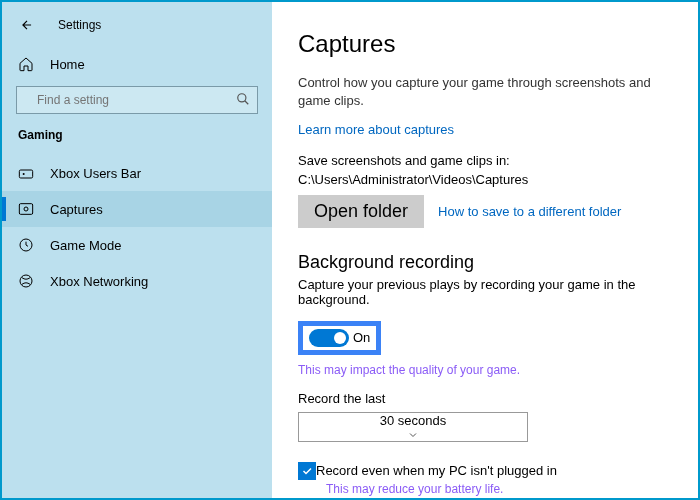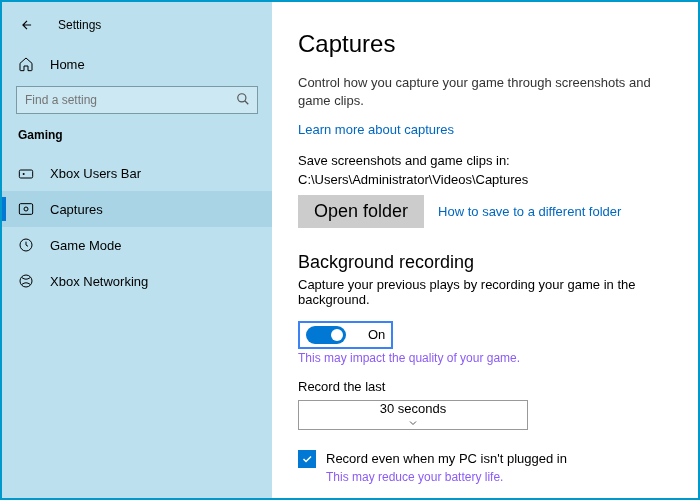--- a/index.html
+++ b/index.html
@@ -6,45 +6,45 @@
 body { width: 700px; height: 500px; overflow: hidden; border: 2px solid #0099cc; background: #fff; }
 .app { display: flex; height: 100%; }
 .sidebar { width: 270px; background: #bce0ee; display: flex; flex-direction: column; padding: 14px 0 0 0; }
 .side-header { display: flex; align-items: center; padding: 0 16px 14px 16px; }
 .back-icon { width: 18px; height: 18px; display: flex; align-items: center; justify-content: center; cursor: pointer; }
 .side-title { font-size: 12px; margin-left: 22px; }
 .home-row { display: flex; align-items: center; padding: 8px 16px; cursor: pointer; }
 .home-row .icon { width: 18px; display: flex; align-items: center; }
 .home-row .label { font-size: 13px; margin-left: 14px; }
 .search-wrap { margin: 6px 14px 14px 14px; position: relative; }
-.search-input { width: 100%; height: 28px; border: 1px solid #7a9aa8; background: #cce8f2; padding: 0 30px 0 8px; font-size: 12px; color: #555; outline: none; }
+.search-input { width: 100%; height: 28px; border: 1px solid #7a9aa8; background: #cce8f2; padding: 0 30px 0 20px; font-size: 12px; color: #555; outline: none; }
 .search-icon { position: absolute; right: 8px; top: 6px; }
 .category { font-size: 12px; font-weight: 600; padding: 0 16px 14px 16px; }
 .nav-item { display: flex; align-items: center; padding: 10px 16px; cursor: pointer; position: relative; }
 .nav-item .icon { width: 18px; display: flex; align-items: center; }
 .nav-item .label { font-size: 13px; margin-left: 14px; }
 .nav-item.active::before { content: ''; position: absolute; left: 0; top: 6px; bottom: 6px; width: 4px; background: #0078d4; }
 .nav-item.active { background: #a8d4e5; }
 .main { flex: 1; padding: 28px 26px 0 26px; overflow-y: auto; }
 .main h1 { font-size: 24px; font-weight: 400; margin-bottom: 16px; }
 .main p.desc { font-size: 13px; color: #333; margin-bottom: 10px; line-height: 1.4; }
 .link { color: #0067c0; font-size: 13px; cursor: pointer; display: inline-block; }
 .path-row { font-size: 13px; margin: 14px 0 6px 0; line-height: 1.4; }
 .folder-row { display: flex; align-items: center; gap: 14px; margin-bottom: 24px; }
 .btn { background: #ccc; border: none; padding: 6px 16px; font-size: 18px; cursor: pointer; }
 .section-h { font-size: 18px; font-weight: 400; margin-bottom: 4px; }
 .section-sub { font-size: 13px; margin-bottom: 14px; }
 .field-label { font-size: 13px; margin-bottom: 6px; }
 .toggle { width: 40px; height: 18px; background: #0078d4; border-radius: 9px; position: relative; cursor: pointer; }
 .toggle::after { content: ''; position: absolute; width: 12px; height: 12px; background: #fff; border-radius: 50%; top: 3px; right: 3px; }
 .toggle-label { font-size: 13px; }
-.highlight { border: 2px solid #3b82f6; padding: 3px 6px; display: inline-flex; align-items: center; gap: 22px; margin-bottom: 2px; }
+.highlight { border: 5px solid #3b82f6; padding: 3px 6px; display: inline-flex; align-items: center; gap: 4px; margin-bottom: 8px; }
 .hint { font-size: 12px; color: #8b5cf6; margin-bottom: 14px; }
 .select { width: 230px; height: 30px; border: 1px solid #999; padding: 0 10px; font-size: 13px; display: flex; align-items: center; justify-content: space-between; cursor: pointer; margin-bottom: 20px; flex-direction: column; }
-.check-row { display: flex; align-items: center; gap: 10px; margin-bottom: 2px; }
+.check-row { display: flex; align-items: center; margin-bottom: 2px; }
 .checkbox { width: 18px; height: 18px; background: #0078d4; display: flex; align-items: center; justify-content: center; cursor: pointer; flex-shrink: 0; }
 .checkbox svg { stroke: #fff; }
 .check-label { font-size: 13px; }
 .svg-icon { flex-shrink: 0; }
 </style>
 </head>
 <body>
 
 <div class="app">
   <div class="sidebar">

